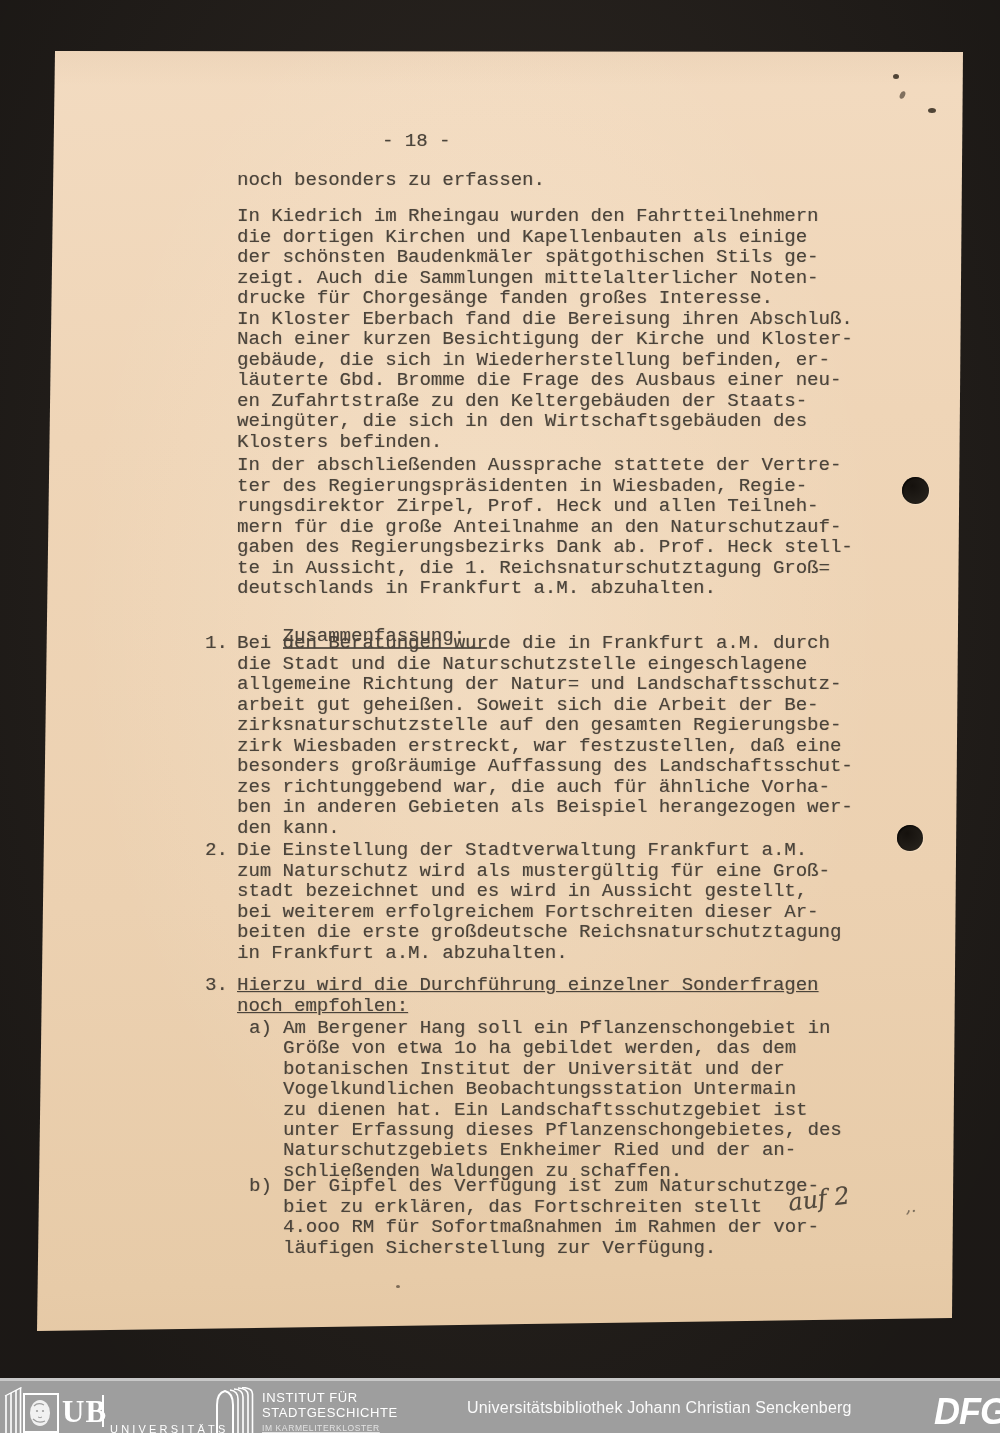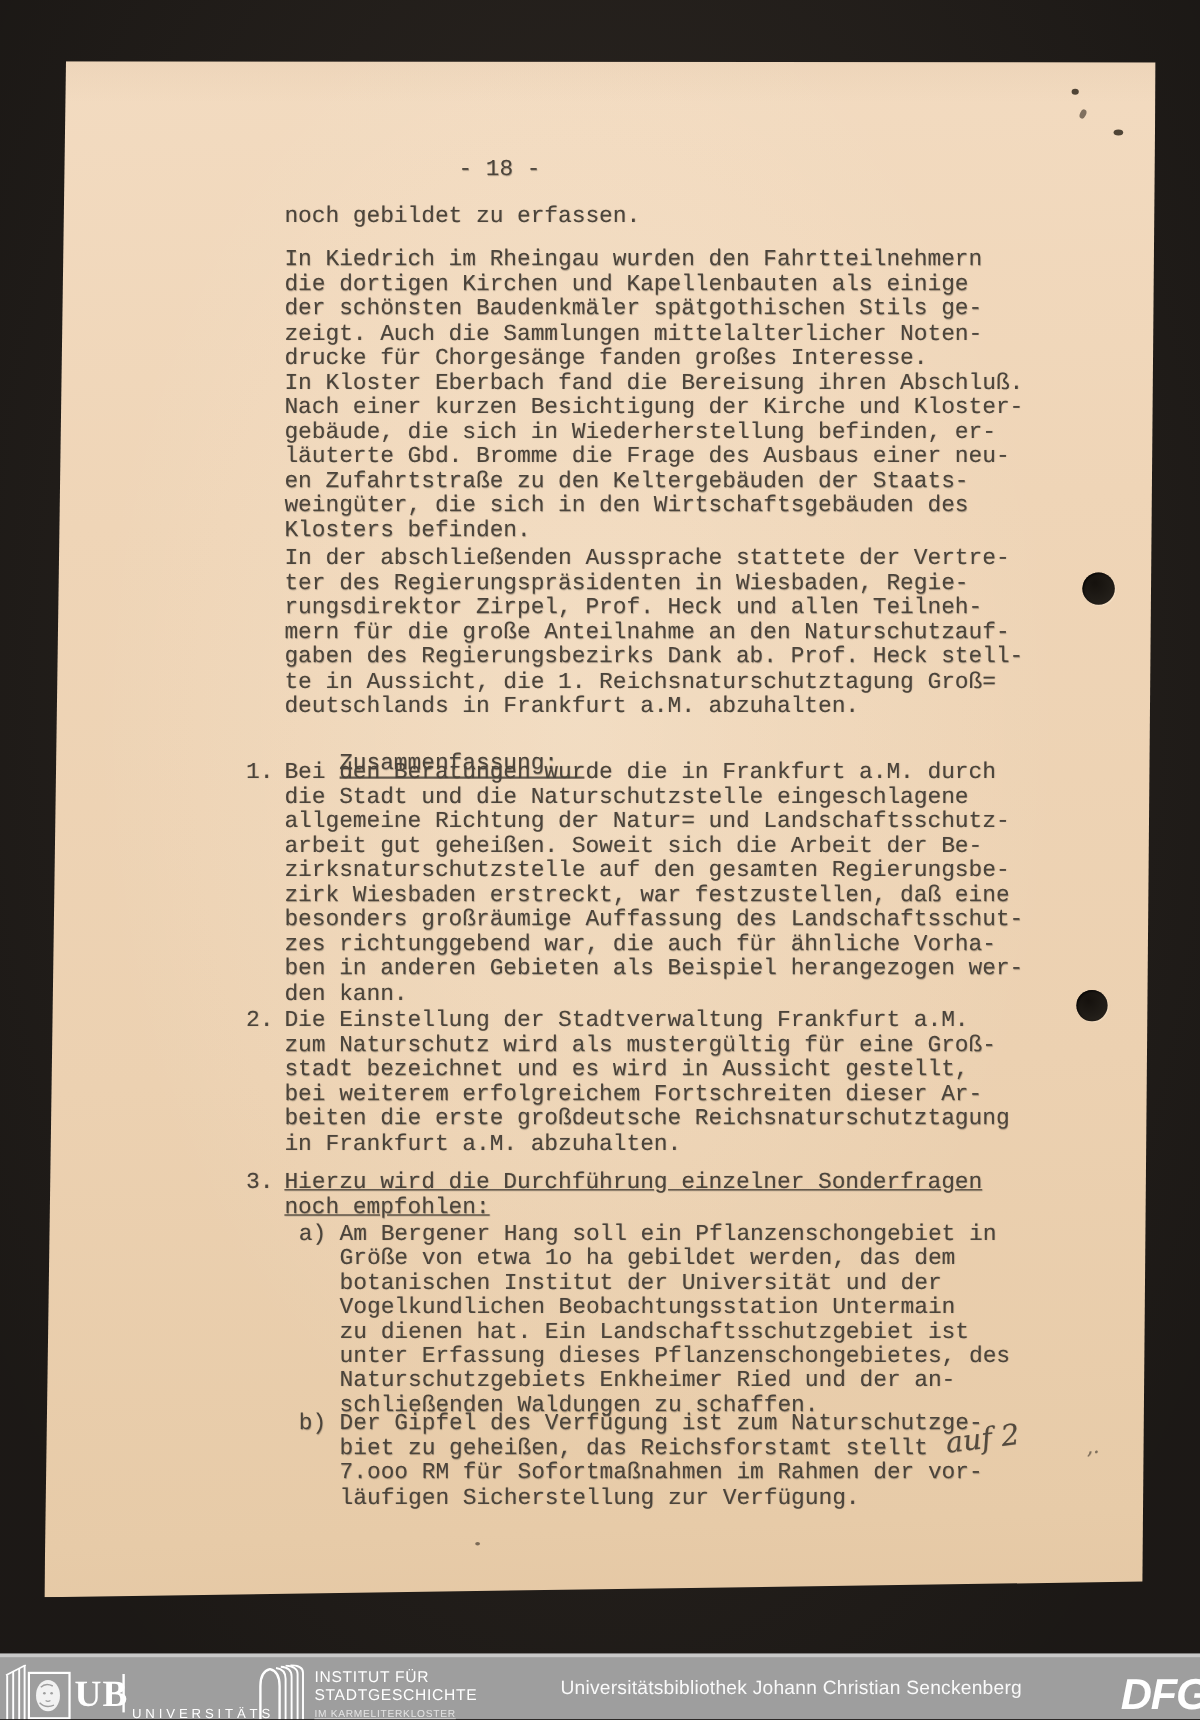--- a/index.html
+++ b/index.html
@@ -79,21 +79,21 @@
 </head>
 <body>
 
 <div class="stage">
 
   <div class="paper"></div>
   <div class="paper-shade"></div>
 
   <div class="tw" style="left:382px;top:131px;">- 18 -</div>
 
-  <div class="tw" style="left:237px;top:170px;">noch gebildet zu erfassen.</div>
+  <div class="tw" style="left:237px;top:170px;">noch besonders zu erfassen.</div>
 
   <div class="tw" style="left:237px;top:206px;"><div class="line">In Kiedrich im Rheingau wurden den Fahrtteilnehmern</div><div class="line">die dortigen Kirchen und Kapellenbauten als einige</div><div class="line">der schönsten Baudenkmäler spätgothischen Stils ge-</div><div class="line">zeigt. Auch die Sammlungen mittelalterlicher Noten-</div><div class="line">drucke für Chorgesänge fanden großes Interesse.</div><div class="line">In Kloster Eberbach fand die Bereisung ihren Abschluß.</div><div class="line">Nach einer kurzen Besichtigung der Kirche und Kloster-</div><div class="line">gebäude, die sich in Wiederherstellung befinden, er-</div><div class="line">läuterte Gbd. Bromme die Frage des Ausbaus einer neu-</div><div class="line">en Zufahrtstraße zu den Keltergebäuden der Staats-</div><div class="line">weingüter, die sich in den Wirtschaftsgebäuden des</div><div class="line">Klosters befinden.</div></div>
 
   <div class="tw" style="left:237px;top:455px;"><div class="line">In der abschließenden Aussprache stattete der Vertre-</div><div class="line">ter des Regierungspräsidenten in Wiesbaden, Regie-</div><div class="line">rungsdirektor Zirpel, Prof. Heck und allen Teilneh-</div><div class="line">mern für die große Anteilnahme an den Naturschutzauf-</div><div class="line">gaben des Regierungsbezirks Dank ab. Prof. Heck stell-</div><div class="line">te in Aussicht, die 1. Reichsnaturschutztagung Groß=</div><div class="line">deutschlands in Frankfurt a.M. abzuhalten.</div></div>
 
   <div class="tw" style="left:237px;top:605px;">
     <span class="heading-underline">Zusammenfassung:</span>
   </div>
 
   <div class="tw" style="left:205px;top:633px;">1.</div>
@@ -102,21 +102,21 @@
   <div class="tw" style="left:205px;top:840px;">2.</div>
   <div class="tw" style="left:237px;top:840px;"><div class="line">Die Einstellung der Stadtverwaltung Frankfurt a.M.</div><div class="line">zum Naturschutz wird als mustergültig für eine Groß-</div><div class="line">stadt bezeichnet und es wird in Aussicht gestellt,</div><div class="line">bei weiterem erfolgreichem Fortschreiten dieser Ar-</div><div class="line">beiten die erste großdeutsche Reichsnaturschutztagung</div><div class="line">in Frankfurt a.M. abzuhalten.</div></div>
 
   <div class="tw" style="left:205px;top:975px;">3.</div>
   <div class="tw" style="left:237px;top:975px;text-decoration:underline;"><div class="line">Hierzu wird die Durchführung einzelner Sonderfragen</div><div class="line">noch empfohlen:</div></div>
 
   <div class="tw lh-a" style="left:249px;top:1018px;">a)</div>
   <div class="tw lh-a" style="left:283px;top:1018px;"><div class="line">Am Bergener Hang soll ein Pflanzenschongebiet in</div><div class="line">Größe von etwa 1o ha gebildet werden, das dem</div><div class="line">botanischen Institut der Universität und der</div><div class="line">Vogelkundlichen Beobachtungsstation Untermain</div><div class="line">zu dienen hat. Ein Landschaftsschutzgebiet ist</div><div class="line">unter Erfassung dieses Pflanzenschongebietes, des</div><div class="line">Naturschutzgebiets Enkheimer Ried und der an-</div><div class="line">schließenden Waldungen zu schaffen.</div></div>
 
   <div class="tw lh-b" style="left:249px;top:1176px;">b)</div>
-  <div class="tw lh-b" style="left:283px;top:1176px;"><div class="line">Der Gipfel des Verfügung ist zum Naturschutzge-</div><div class="line">biet zu geheißen, das Reichsforstamt stellt</div><div class="line">7.ooo RM für Sofortmaßnahmen im Rahmen der vor-</div><div class="line">läufigen Sicherstellung zur Verfügung.</div></div>
+  <div class="tw lh-b" style="left:283px;top:1176px;"><div class="line">Der Gipfel des Verfügung ist zum Naturschutzge-</div><div class="line">biet zu erklären, das Fortschreiten stellt</div><div class="line">4.ooo RM für Sofortmaßnahmen im Rahmen der vor-</div><div class="line">läufigen Sicherstellung zur Verfügung.</div></div>
 
   <div class="handwriting" style="left:788px;top:1185px;font-size:24px;">auf 2</div>
   <div class="handwriting" style="left:905px;top:1196px;font-size:17px;opacity:0.7;">,.</div>
 
   <div class="hole" style="left:902px;top:477px;width:27px;height:27px;"></div>
   <div class="hole" style="left:897px;top:825px;width:26px;height:26px;"></div>
   <div class="speck" style="left:893px;top:74px;width:6px;height:5px;"></div>
   <div class="speck" style="left:900px;top:91px;width:5px;height:8px;transform:rotate(25deg);opacity:0.6;"></div>
   <div class="speck" style="left:928px;top:108px;width:8px;height:5px;"></div>
   <div class="speck" style="left:396px;top:1285px;width:4px;height:3px;opacity:0.6;"></div>

